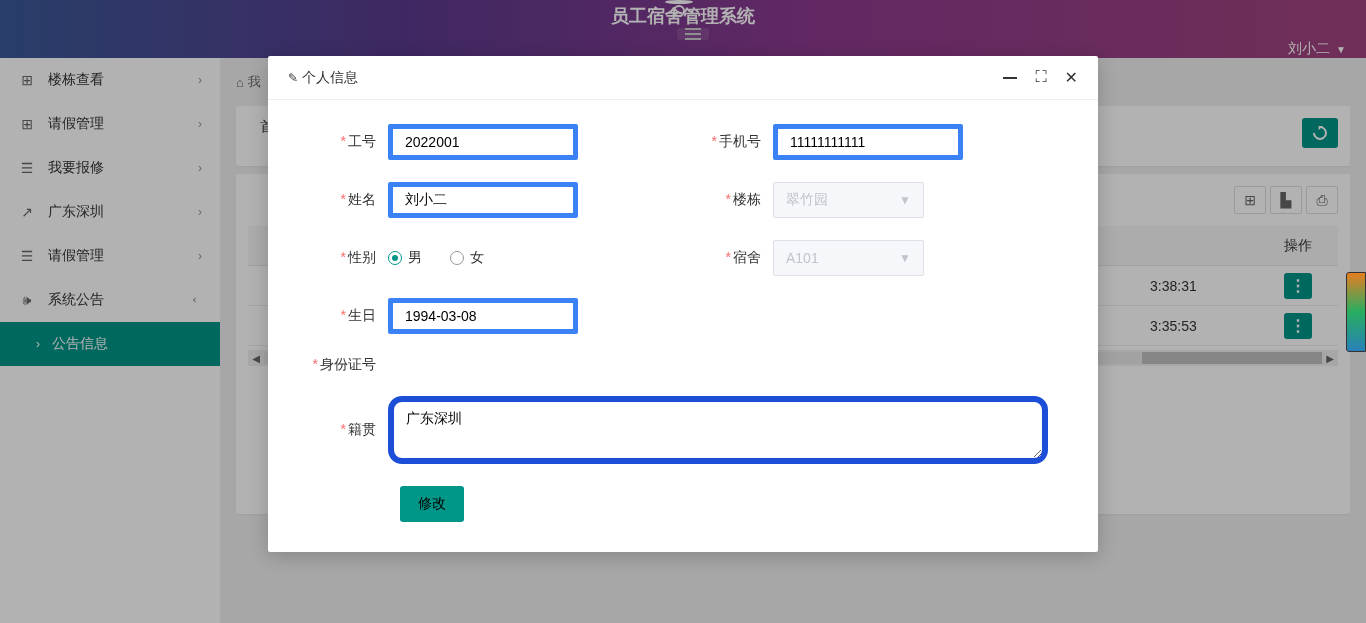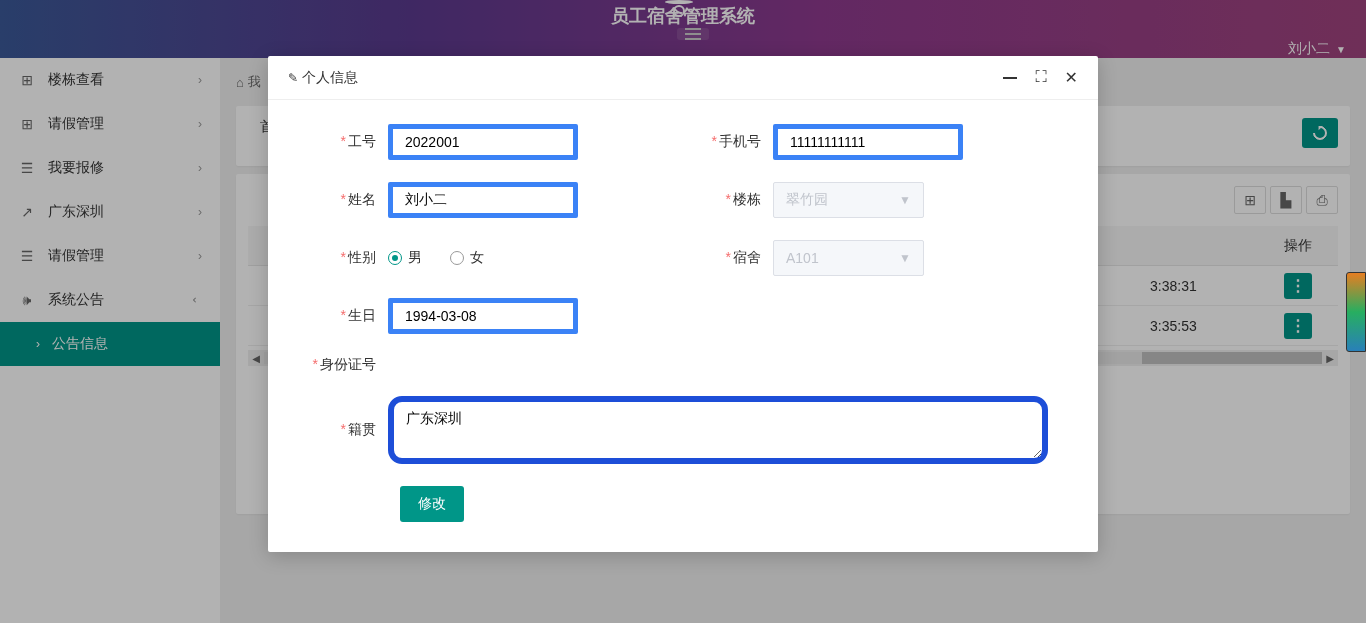--- a/index.html
+++ b/index.html
@@ -74,21 +74,21 @@
     .form-input { width: 190px; height: 36px; border: 5px solid #3b82f6; padding: 0 12px; font-size: 14px; outline: none; border-radius: 2px; }
     .form-input:disabled { background: #f5f7fa; color: #c0c4cc; cursor: not-allowed; }
     .form-select { width: 151px; height: 36px; border: 1px solid #dcdfe6; padding: 0 12px; font-size: 14px; color: #c0c4cc; position: relative; display: flex; align-items: center; background: #f5f7fa; cursor: not-allowed; border-radius: 2px; }
     .select-arrow { margin-left: auto; color: #c0c4cc; font-size: 12px; }
     .radio-group { display: flex; gap: 28px; align-items: center; }
     .radio-item { display: flex; align-items: center; cursor: pointer; }
     .radio-circle { width: 14px; height: 14px; border: 1px solid #999; border-radius: 50%; margin-right: 6px; position: relative; }
     .radio-item.checked .radio-circle { border-color: #009688; }
     .radio-item.checked .radio-circle::after { content: ''; position: absolute; top: 50%; left: 50%; transform: translate(-50%,-50%); width: 6px; height: 6px; background: #009688; border-radius: 50%; }
     .form-textarea { width: 660px; height: 68px; border: 6px solid #1d4ed8; padding: 8px 12px; font-size: 14px; outline: none; resize: both; font-family: inherit; border-radius: 14px; }
-    .submit-btn { background: #009688; color: #ffffff; padding: 9px 18px; border: none; border-radius: 3px; cursor: pointer; font-size: 14px; margin-left: 102px; }
+    .submit-btn { background: #009688; color: #000000; padding: 9px 18px; border: none; border-radius: 3px; cursor: pointer; font-size: 14px; margin-left: 102px; }
     
     
     .right-widget { position: absolute; right: 0; top: 50%; transform: translateY(-50%); width: 20px; height: 80px; background: linear-gradient(180deg, #e67e22, #27ae60, #2980b9); border-radius: 3px 0 0 3px; border: 1px solid #333; z-index: 200; }
   </style>
 </head>
 <body>
 
 <div class="header">
   <div class="logo"></div>
   <div class="brand">员工宿舍管理系统</div>

